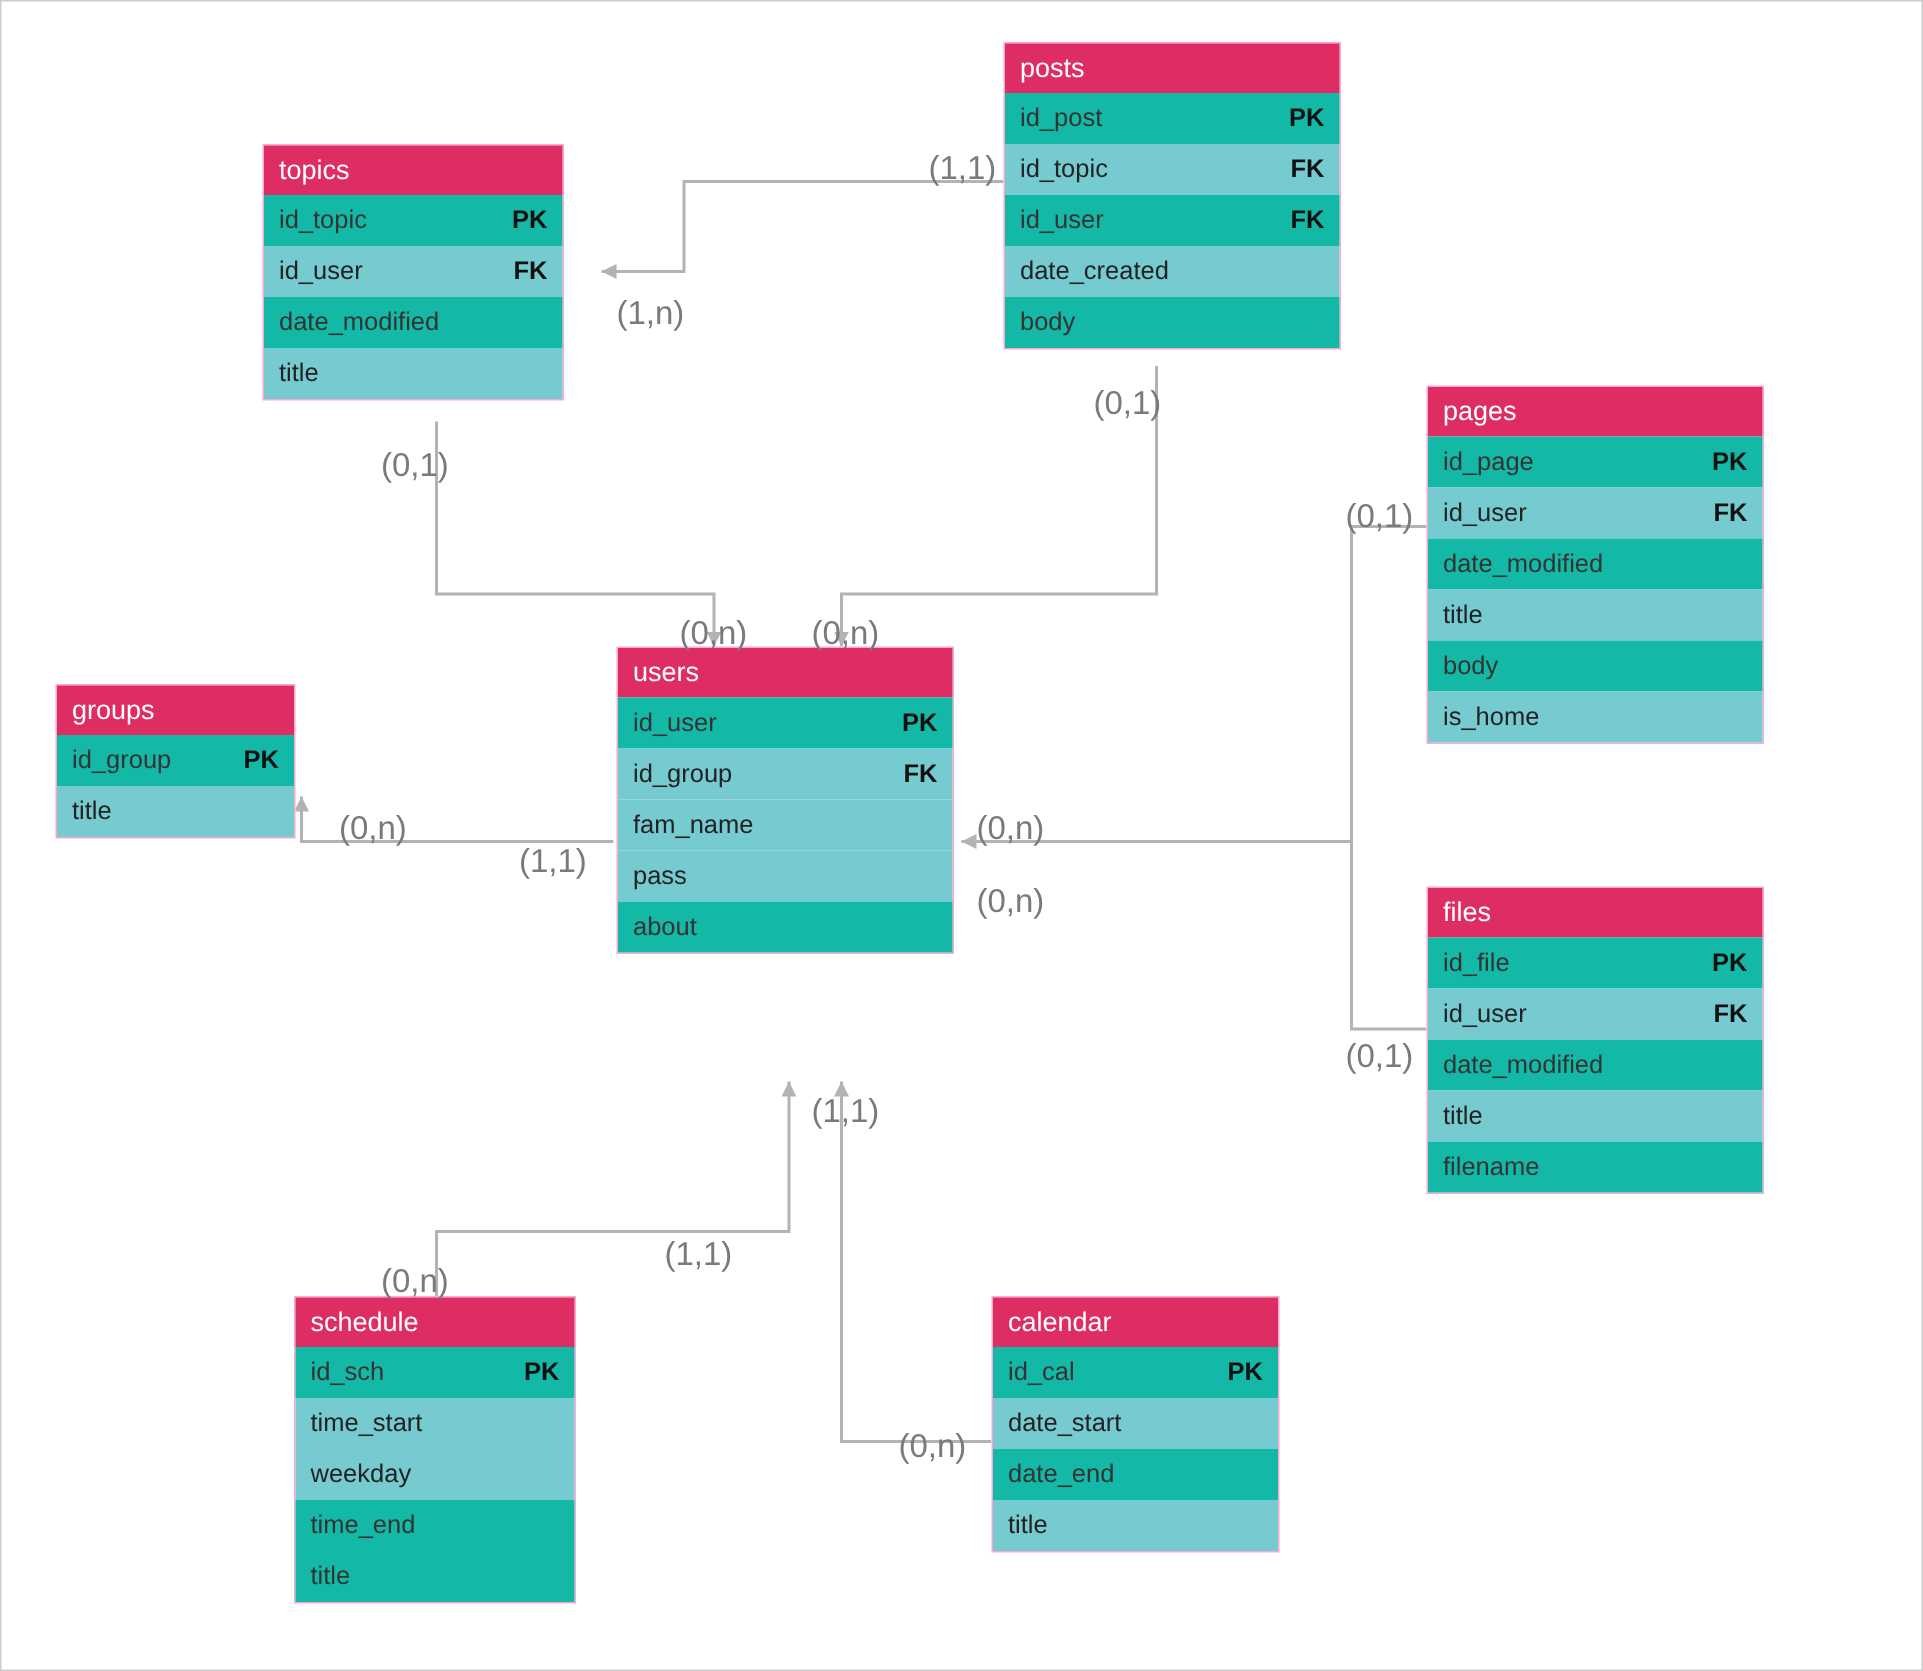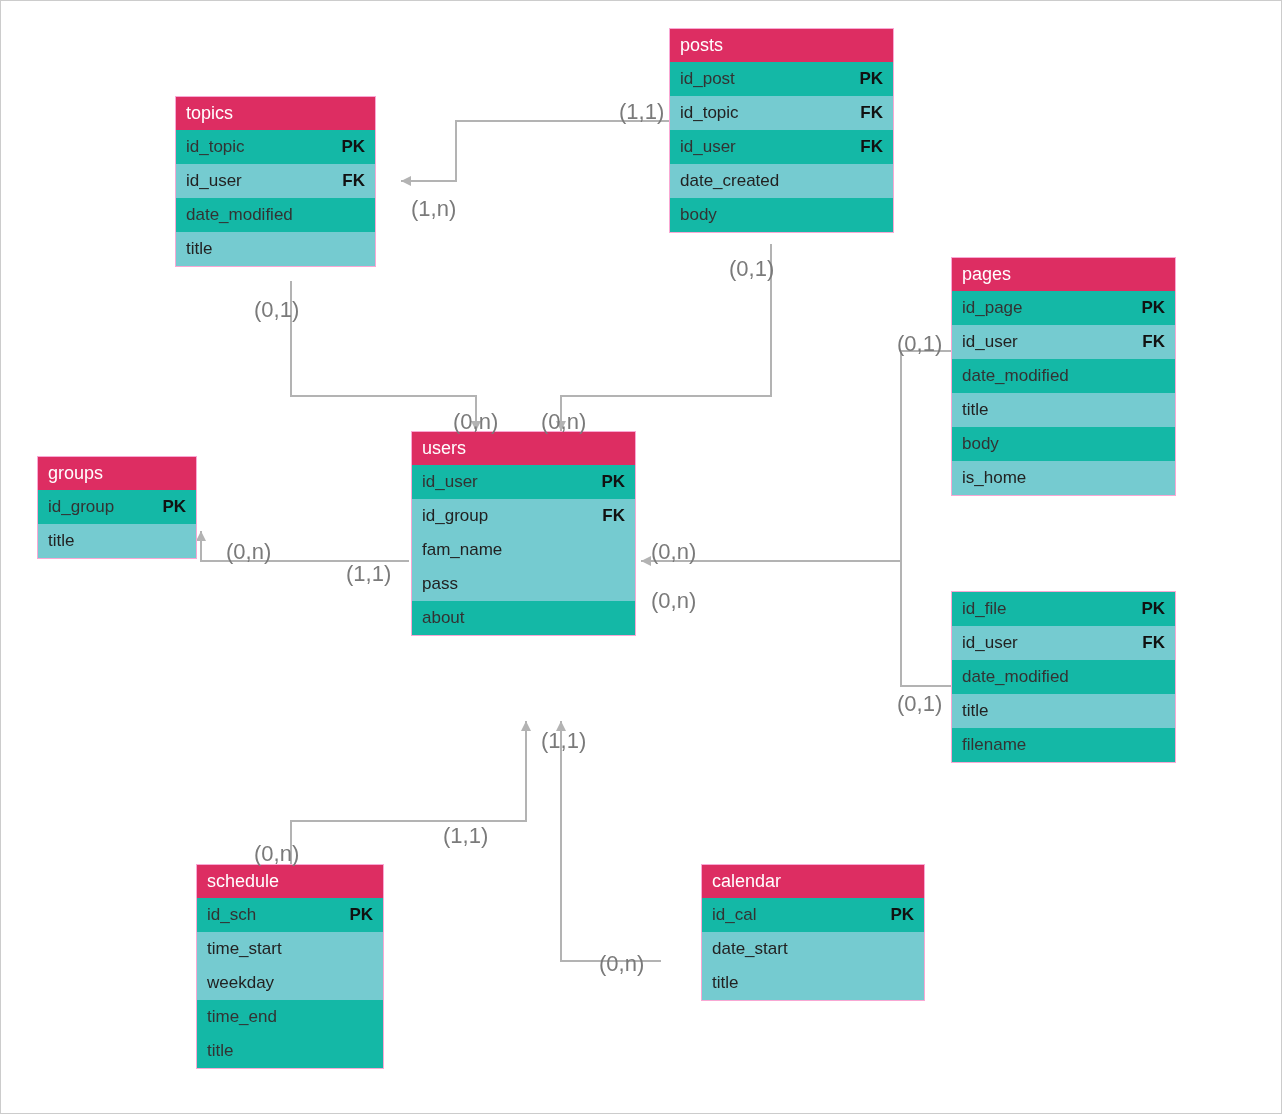--- a/index.html
+++ b/index.html
@@ -185,20 +185,21 @@
         <span>pass</span>
         <span class="key"></span>
       </div>
     <div class="row odd">
         <span>about</span>
         <span class="key"></span>
       </div>
   </div>
 
   <div class="entity" style="left:950px; top:590px; width:225px;">
+    <div class="hdr"><span>files</span></div>
     <div class="row odd">
         <span>id_file</span>
         <span class="key">PK</span>
       </div>
     <div class="row even">
         <span>id_user</span>
         <span class="key">FK</span>
       </div>
     <div class="row odd">
         <span>date_modified</span>
@@ -231,28 +232,32 @@
     <div class="row odd">
         <span>time_end</span>
         <span class="key"></span>
       </div>
     <div class="row odd">
         <span>title</span>
         <span class="key"></span>
       </div>
   </div>
 
-  <div class="entity" style="left:660px; top:863px; width:224px;margin-left:40px;">
+  <div class="entity" style="left:660px; top:863px; width:192px;">
     <div class="hdr"><span>calendar</span></div>
     <div class="row odd">
         <span>id_cal</span>
         <span class="key">PK</span>
       </div>
     <div class="row even">
         <span>date_start</span>
+        <span class="key"></span>
+      </div>
+    <div class="row odd">
+        <span>date_end</span>
         <span class="key"></span>
       </div>
     <div class="row even">
         <span>title</span>
         <span class="key"></span>
       </div>
   </div>
 
   <div class="card-label" style="left:618px; top:98px;">(1,1)</div>
   <div class="card-label" style="left:410px; top:195px;">(1,n)</div>

